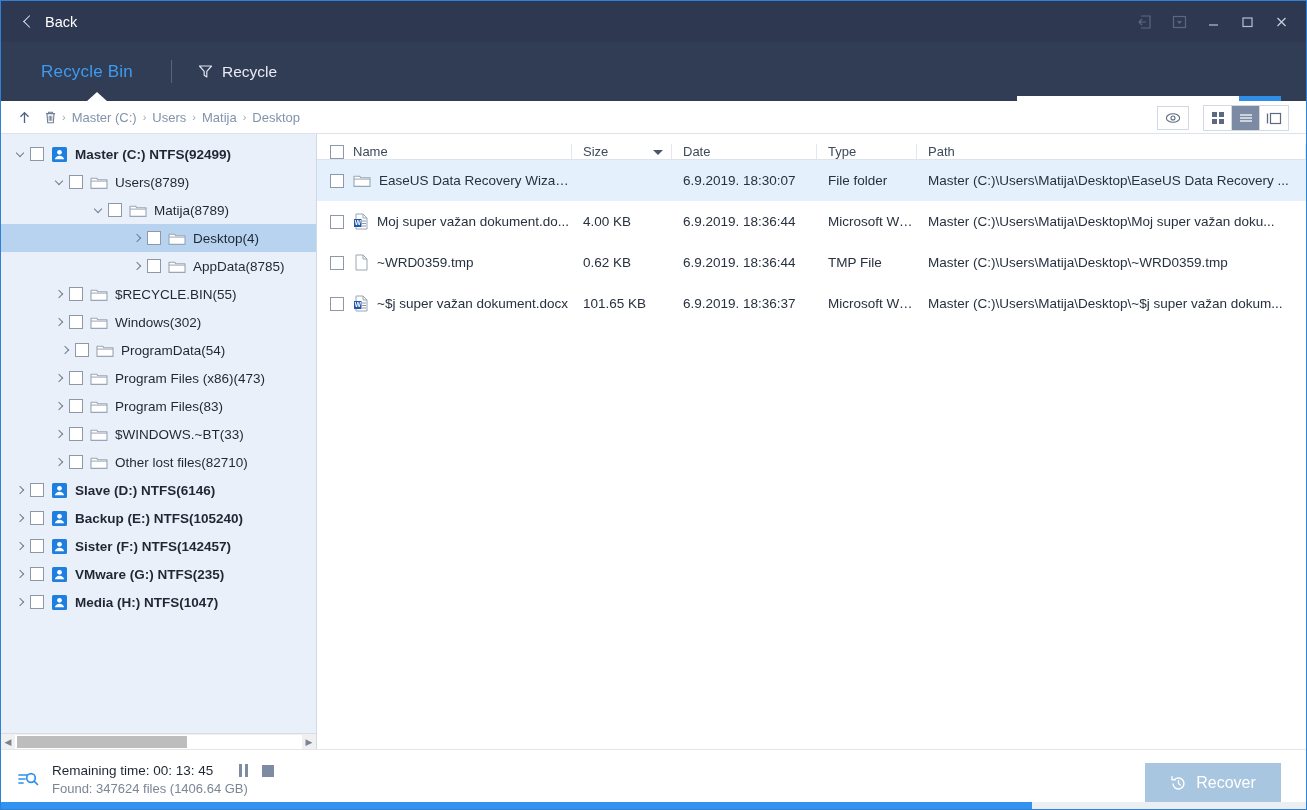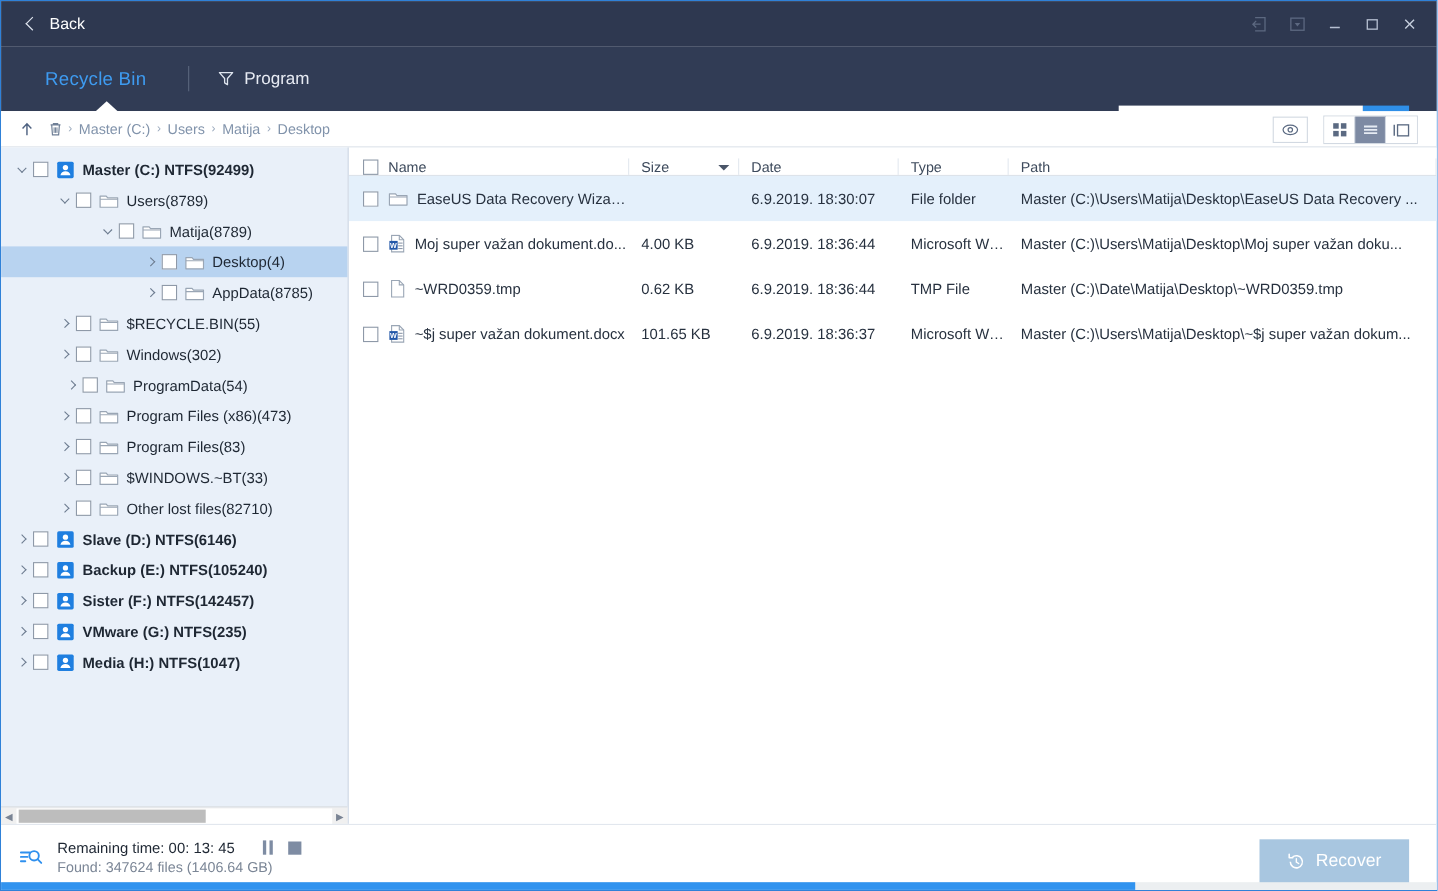--- a/index.html
+++ b/index.html
@@ -297,21 +297,21 @@
     </div>
   </div>
 
   <div class="navbar">
     <div class="tab-recycle">Recycle Bin</div>
     <div class="nav-sep"></div>
     <div class="filter-btn">
       <svg width="15" height="15" viewBox="0 0 15 15">
           <path d="M1.5 2h12l-4.7 5.4V13L6.2 11.3V7.4z" fill="none" stroke="#dfe5ef" stroke-width="1.2" stroke-linejoin="round"></path>
         </svg>
-      <span>Program</span>
+      <span>Recycle</span>
     </div>
     <div class="tab-pointer"></div>
     <div class="searchwrap">
       <input type="text" placeholder="Search files or folders" style="">
       <div class="searchbtn">
         <svg width="17" height="17" viewBox="0 0 17 17">
             <circle cx="7" cy="7" r="5" fill="none" stroke="#fff" stroke-width="1.8"></circle>
             <path d="M10.8 10.8L15 15" stroke="#fff" stroke-width="1.8" stroke-linecap="round"></path>
           </svg>
       </div>
@@ -697,21 +697,21 @@
             <div class="fcell fc-size">
               <span class="ftext">0.62 KB</span>
             </div>
             <div class="fcell fc-date">
               <span class="ftext">6.9.2019. 18:36:44</span>
             </div>
             <div class="fcell fc-type">
               <span class="ftext">TMP File</span>
             </div>
             <div class="fcell fc-path">
-              <span class="ftext">Master (C:)\Date\Matija\Desktop\~WRD0359.tmp</span>
+              <span class="ftext">Master (C:)\Users\Matija\Desktop\~WRD0359.tmp</span>
             </div>
           </div>
           <div class="frow">
             <div class="fcell fc-name">
               <span class="rcheck"></span>
               <span class="ricon">
                 <svg width="16" height="17" viewBox="0 0 16 17">
                   <path d="M3 1h7l4 4v11H3z" fill="#fff" stroke="#9aa6b5" stroke-width="1"></path>
                   <path d="M10 1v4h4" fill="none" stroke="#9aa6b5" stroke-width="1"></path>
                   <path d="M9 8h4M9 10.5h4M9 13h4" stroke="#7f8da0" stroke-width=".9"></path>

